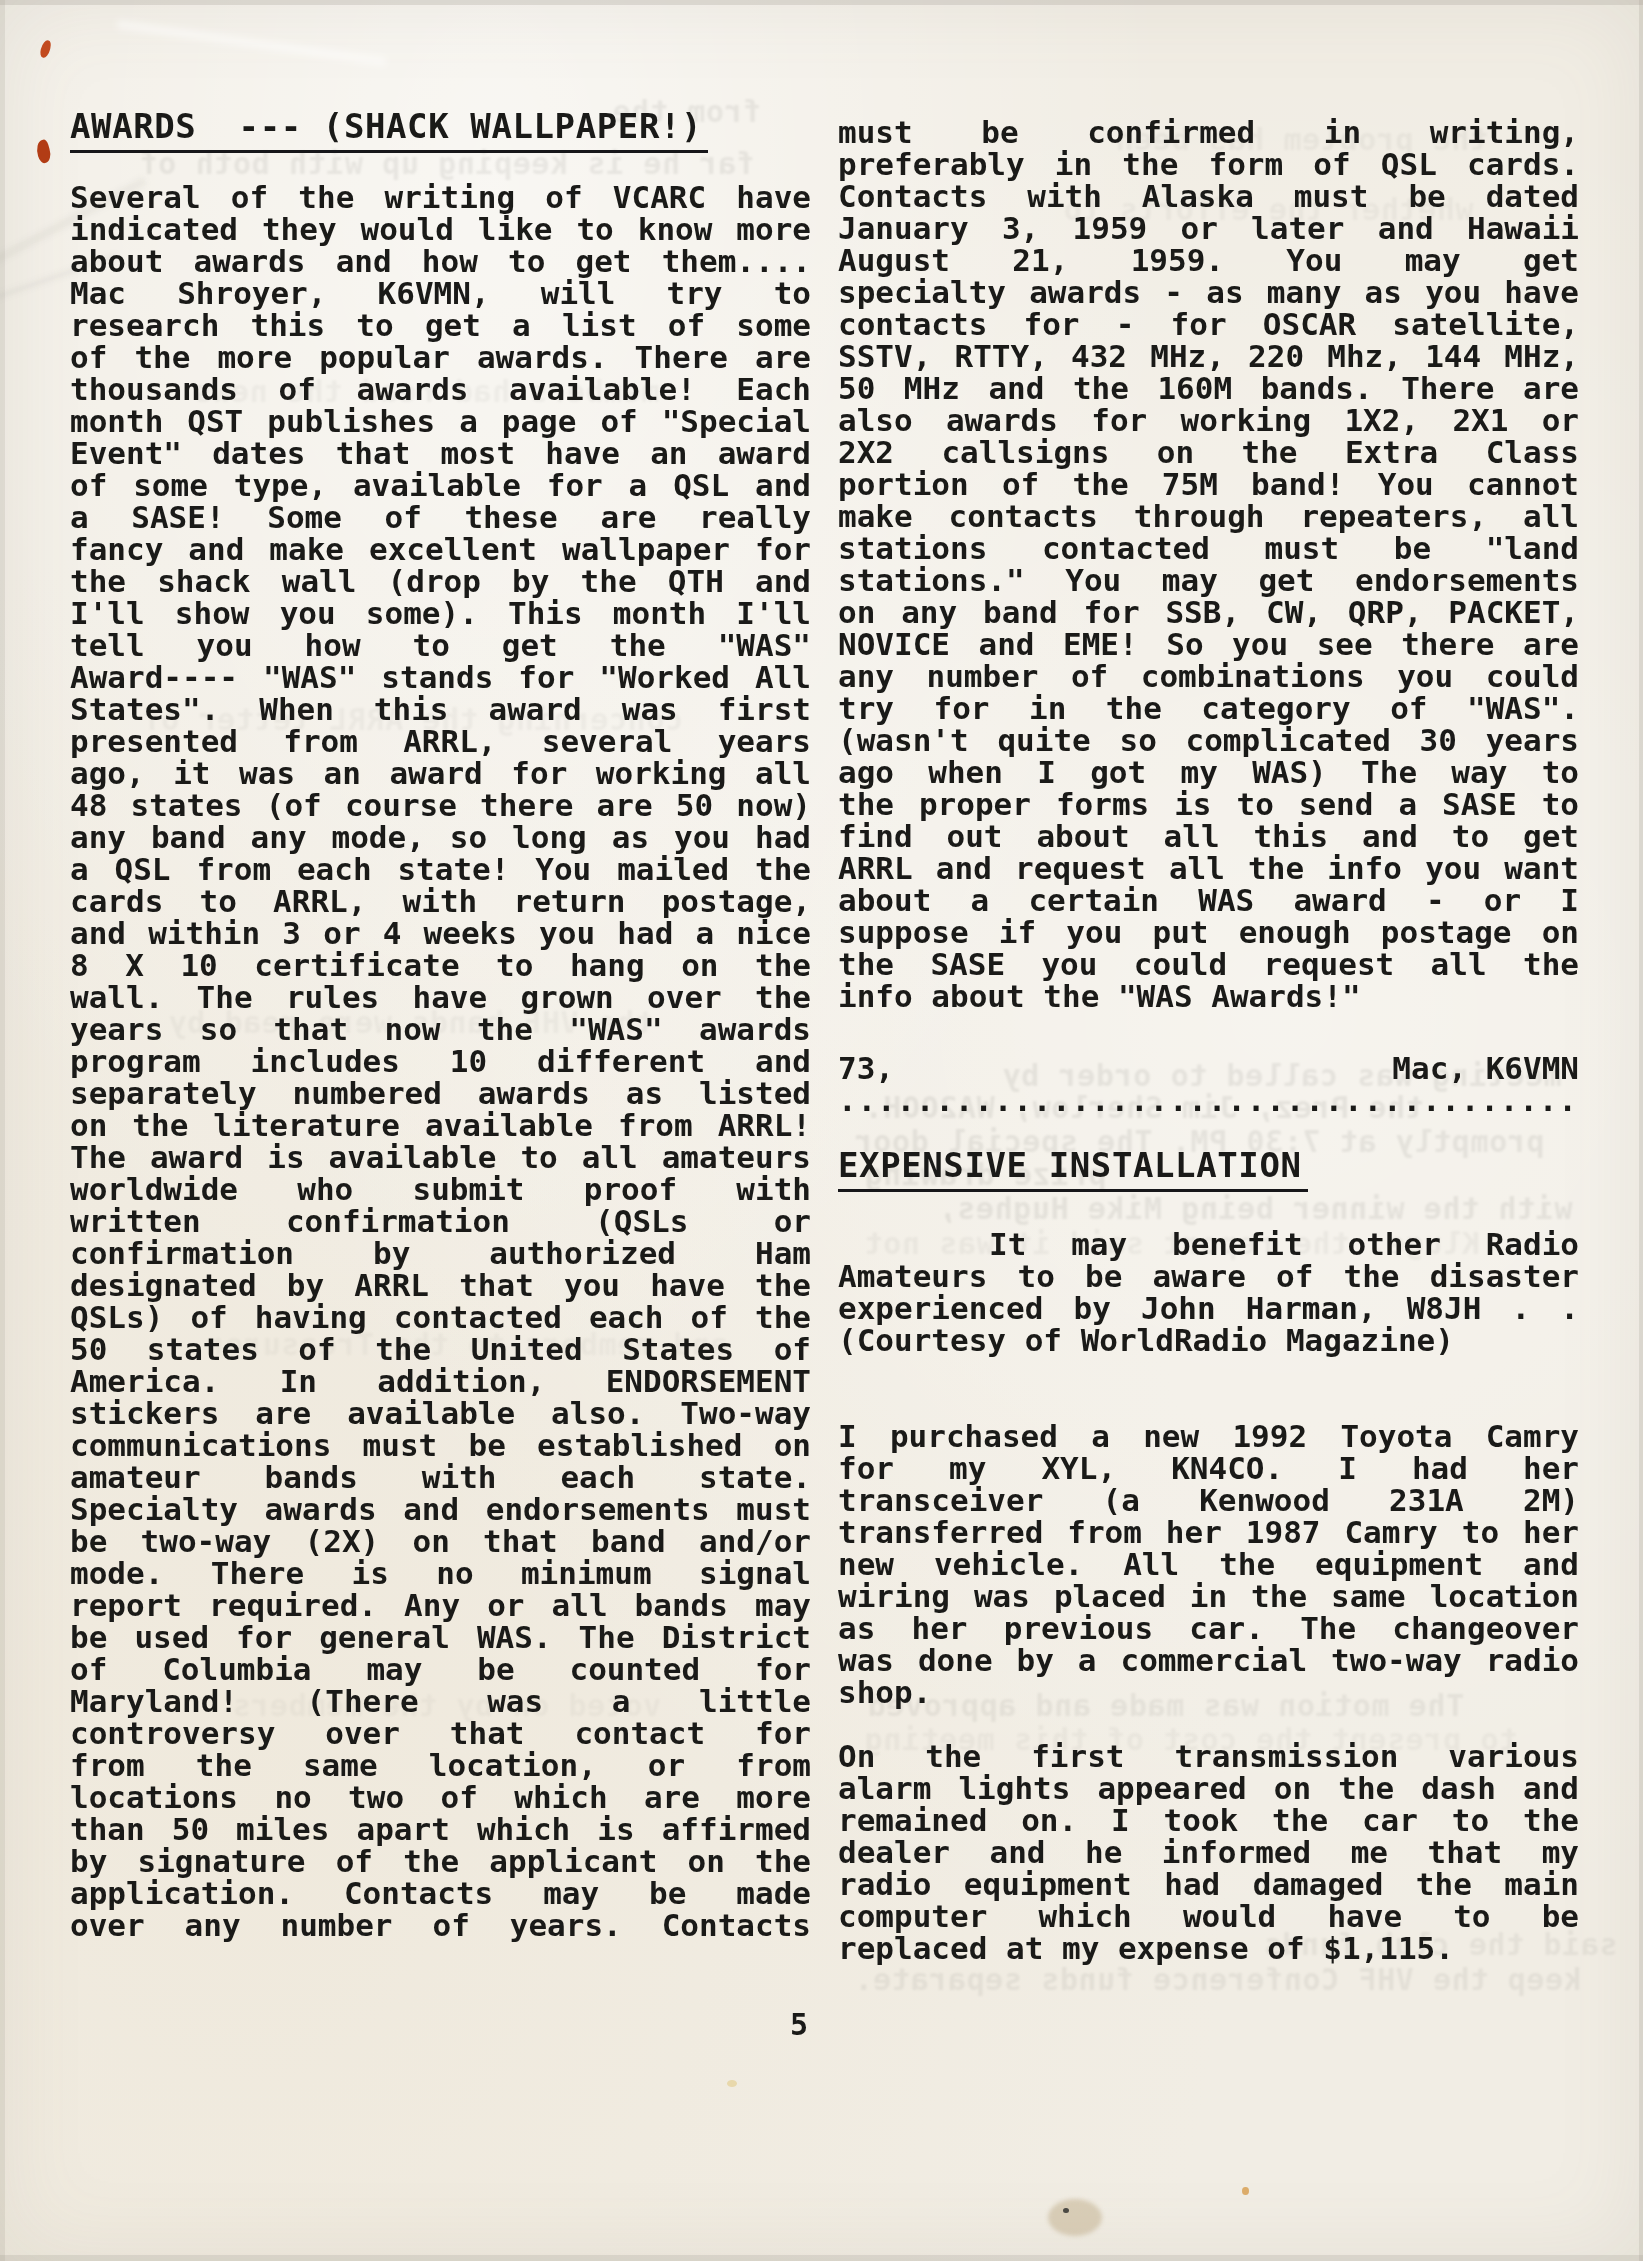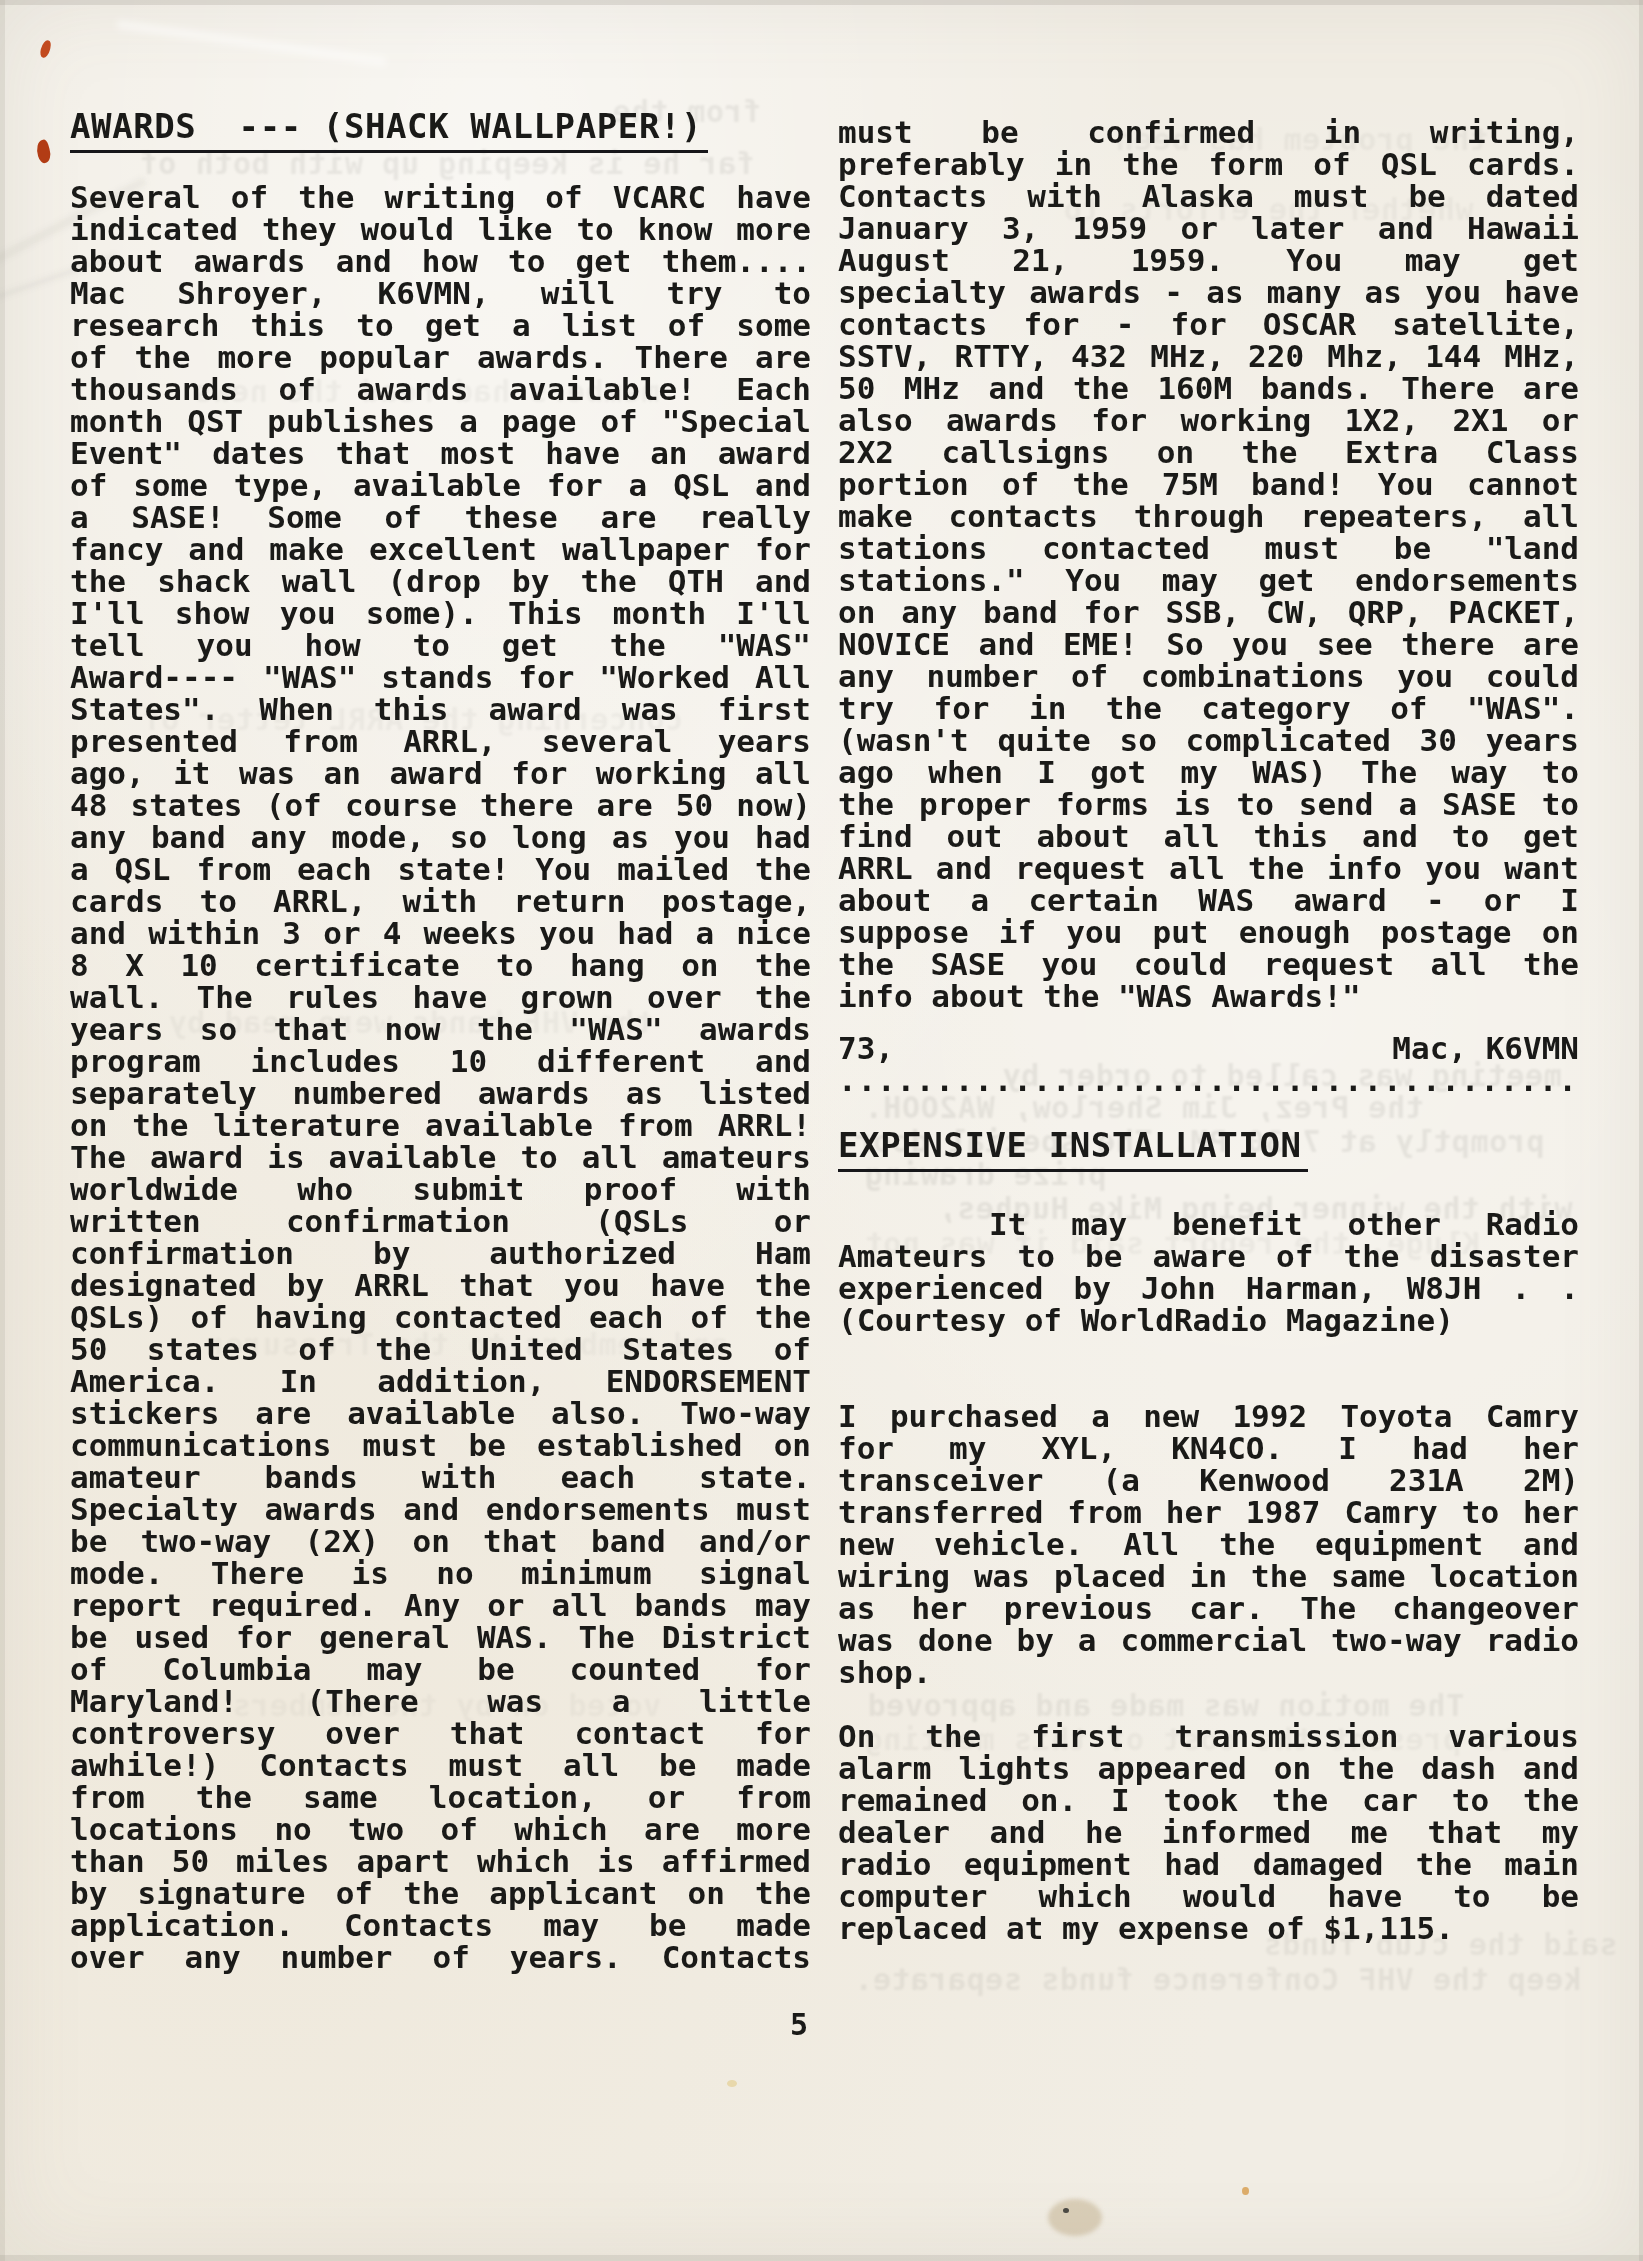--- a/index.html
+++ b/index.html
@@ -65,21 +65,21 @@
   .heading-awards{margin-bottom:28px;}
   .heading-expensive{margin-top:31px;margin-bottom:36px;}
   .tline{
     height:32px;line-height:32px;
     text-align:justify;
     text-align-last:justify;
     overflow:visible;white-space:normal;
   }
   .tline.flush{text-align-last:left;}
   .tline.indent{text-indent:151px;}
-  .sig{display:flex;justify-content:space-between;height:32px;line-height:32px;margin-top:20px;}
+  .sig{display:flex;justify-content:space-between;height:32px;line-height:32px;margin-top:40px;}
   .dots{height:32px;line-height:32px;letter-spacing:0.8px;overflow:hidden;}
   .p3{margin-top:64px;}
   .p4{margin-top:32px;}
   .pagenum{position:absolute;left:772px;top:2007px;width:54px;text-align:center;font-size:30px;font-weight:700;}
 </style>
 </head>
 <body>
 
 <div class="page">
 
@@ -163,21 +163,20 @@
         <div class="tline">communications must be established on</div>
         <div class="tline">amateur bands with each state.</div>
         <div class="tline">Specialty awards and endorsements must</div>
         <div class="tline">be two-way (2X) on that band and/or</div>
         <div class="tline">mode. There is no minimum signal</div>
         <div class="tline">report required. Any or all bands may</div>
         <div class="tline">be used for general WAS. The District</div>
         <div class="tline">of Columbia may be counted for</div>
         <div class="tline">Maryland! (There was a little</div>
         <div class="tline">controversy over that contact for</div>
-        <div class="tline">awhile!) Contacts must all be made</div>
         <div class="tline">from the same location, or from</div>
         <div class="tline">locations no two of which are more</div>
         <div class="tline">than 50 miles apart which is affirmed</div>
         <div class="tline">by signature of the applicant on the</div>
         <div class="tline">application. Contacts may be made</div>
         <div class="tline">over any number of years. Contacts</div>
       </div>
   </div>
 
   <div class="col col-right">

